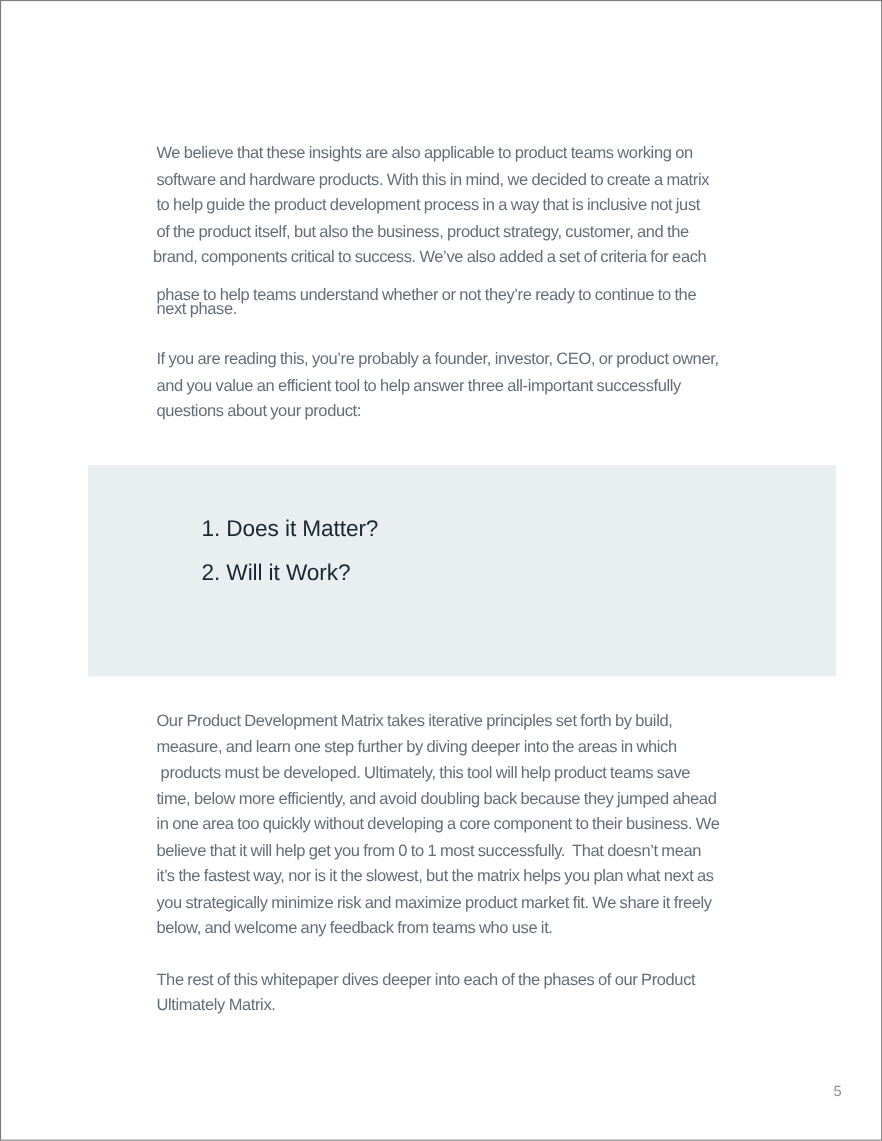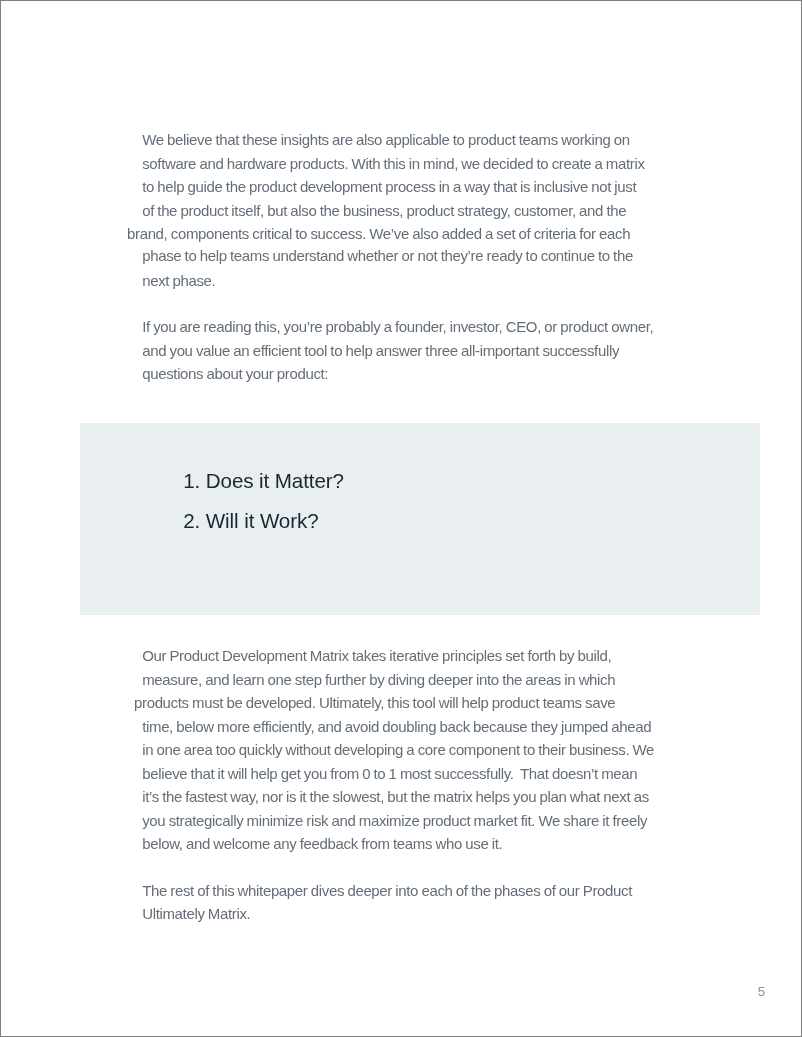--- a/index.html
+++ b/index.html
@@ -42,33 +42,33 @@
 <body>
 
 <div class="page">
 
   <div class="body-copy">
     <div class="para">
       <div class="tline" style="left:141.2px;top:130.2px">We believe that these insights are also applicable to product teams working on</div>
       <div class="tline" style="left:141.2px;top:153.65px">software and hardware products. With this in mind, we decided to create a matrix</div>
       <div class="tline" style="left:141.2px;top:177.1px">to help guide the product development process in a way that is inclusive not just</div>
       <div class="tline" style="left:141.2px;top:200.55px">of the product itself, but also the business, product strategy, customer, and the</div>
-      <div class="tline" style="left:126px;top:224px">brand, components critical to success. We’ve also added a set of criteria for each</div>
-      <div class="tline" style="left:141.2px;top:246px">phase to help teams understand whether or not they’re ready to continue to the</div>
+      <div class="tline" style="left:138px;top:224px">brand, components critical to success. We’ve also added a set of criteria for each</div>
+      <div class="tline" style="left:141.2px;top:259px">phase to help teams understand whether or not they’re ready to continue to the</div>
       <div class="tline" style="left:141.2px;top:270.9px">next phase.</div>
     </div>
     <div class="para">
       <div class="tline" style="left:141.2px;top:317.4px">If you are reading this, you’re probably a founder, investor, CEO, or product owner,</div>
       <div class="tline" style="left:141.2px;top:340.85px">and you value an efficient tool to help answer three all-important successfully</div>
       <div class="tline" style="left:141.2px;top:364.3px">questions about your product:</div>
     </div>
     <div class="para">
       <div class="tline" style="left:141.2px;top:646.4px">Our Product Development Matrix takes iterative principles set forth by build,</div>
       <div class="tline" style="left:141.2px;top:669.85px">measure, and learn one step further by diving deeper into the areas in which</div>
-      <div class="tline" style="left:133px;top:693.3px">products must be developed. Ultimately, this tool will help product teams save</div>
+      <div class="tline" style="left:145px;top:693.3px">products must be developed. Ultimately, this tool will help product teams save</div>
       <div class="tline" style="left:141.2px;top:716.75px">time, below more efficiently, and avoid doubling back because they jumped ahead</div>
       <div class="tline" style="left:141.2px;top:740.2px">in one area too quickly without developing a core component to their business. We</div>
       <div class="tline" style="left:141.2px;top:763.65px">believe that it will help get you from 0 to 1 most successfully.  That doesn’t mean</div>
       <div class="tline" style="left:141.2px;top:787.1px">it’s the fastest way, nor is it the slowest, but the matrix helps you plan what next as</div>
       <div class="tline" style="left:141.2px;top:810.55px">you strategically minimize risk and maximize product market fit. We share it freely</div>
       <div class="tline" style="left:141.2px;top:834px">below, and welcome any feedback from teams who use it.</div>
     </div>
     <div class="para">
       <div class="tline" style="left:141.2px;top:880.8px">The rest of this whitepaper dives deeper into each of the phases of our Product</div>
       <div class="tline" style="left:141.2px;top:904.25px">Ultimately Matrix.</div>

